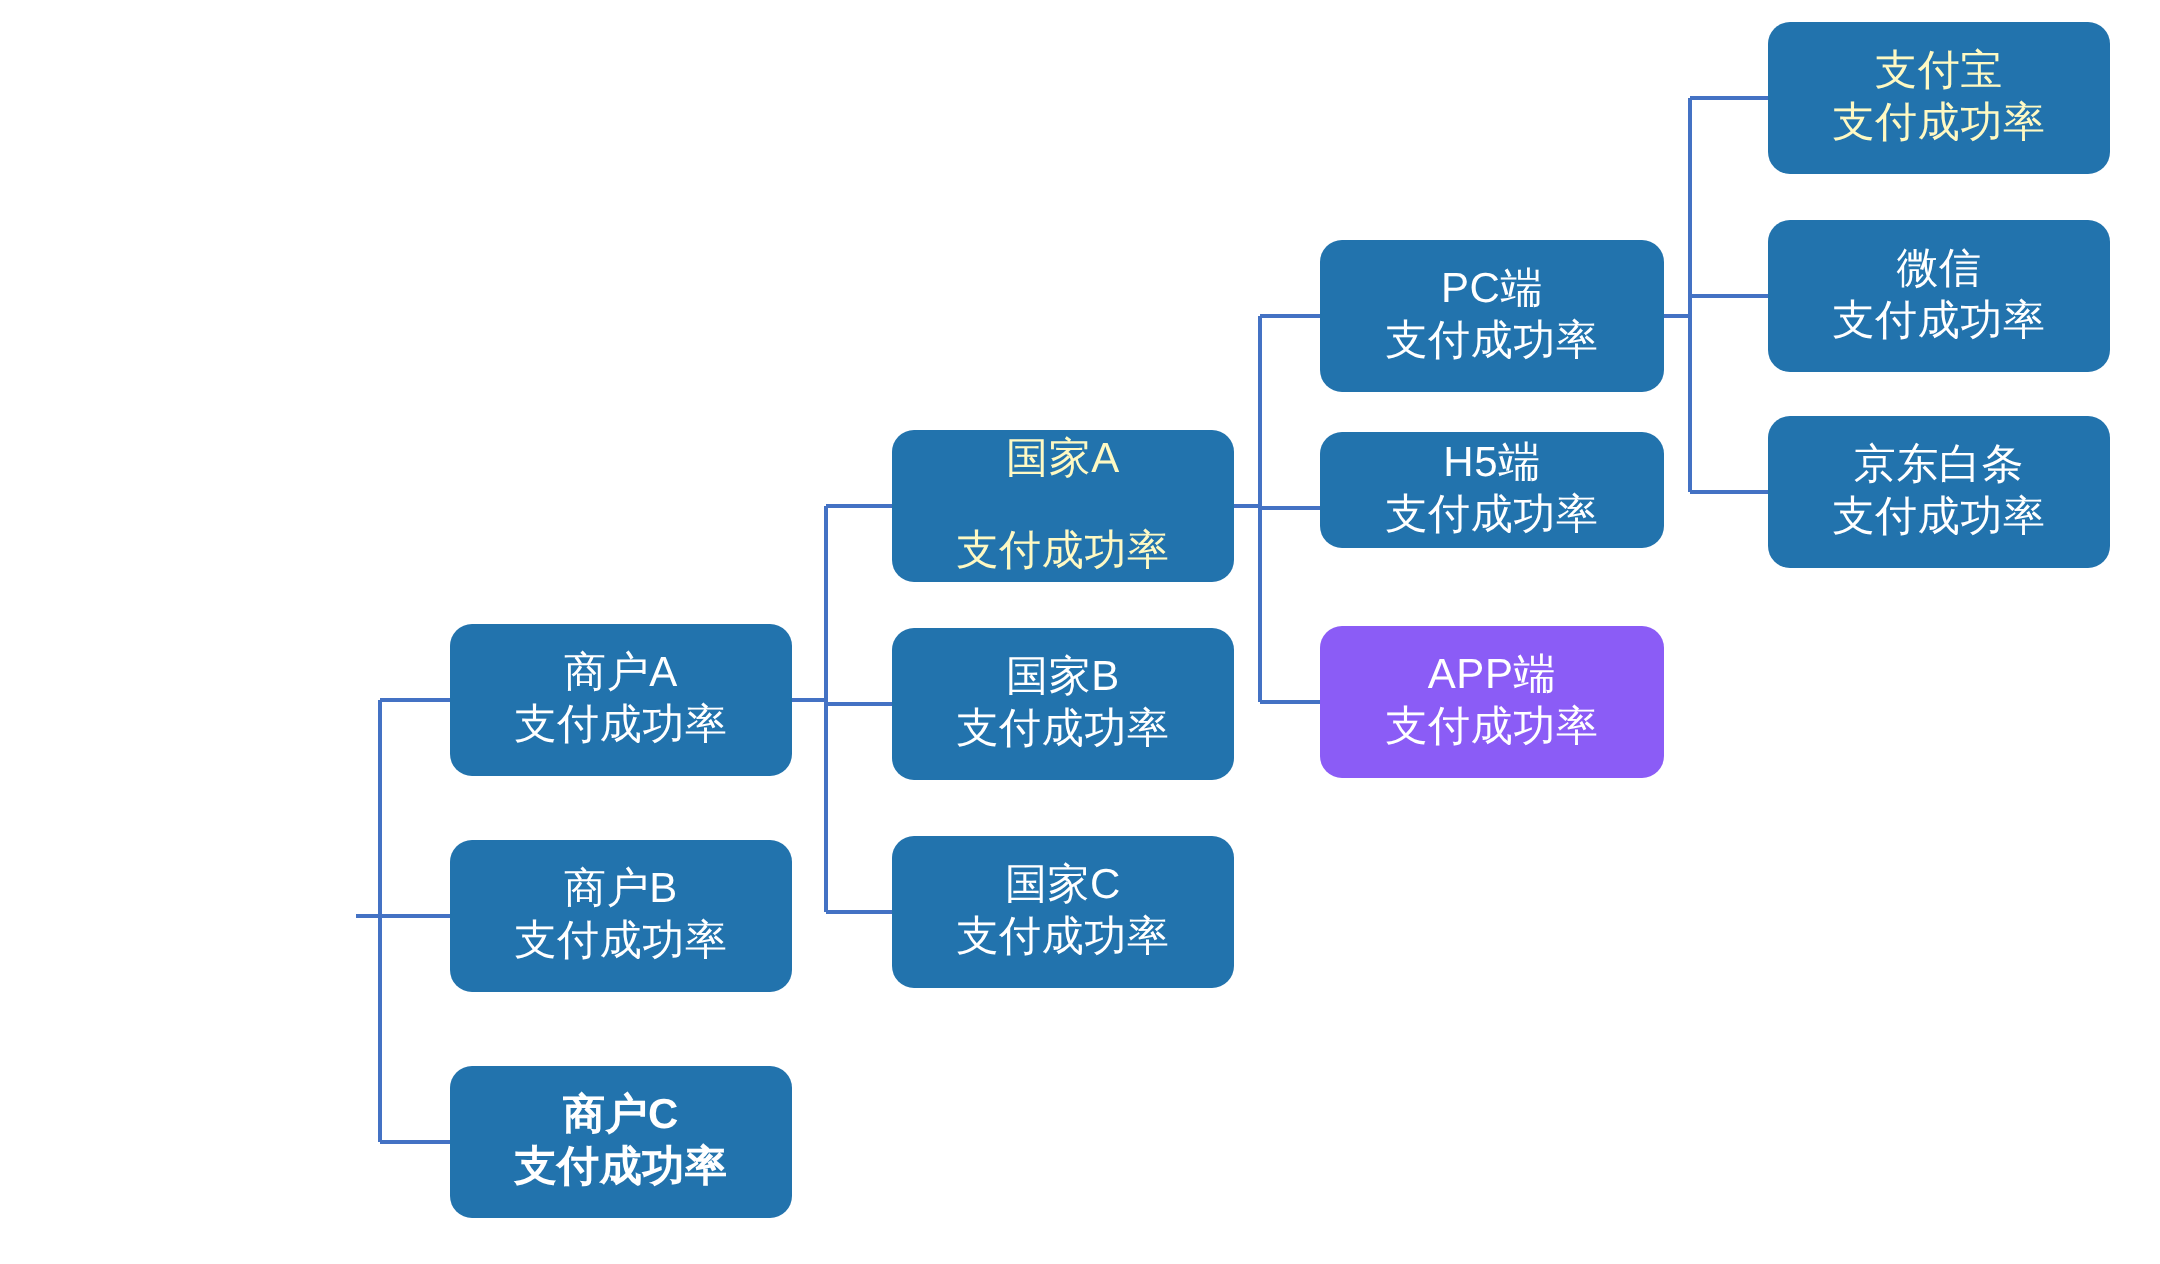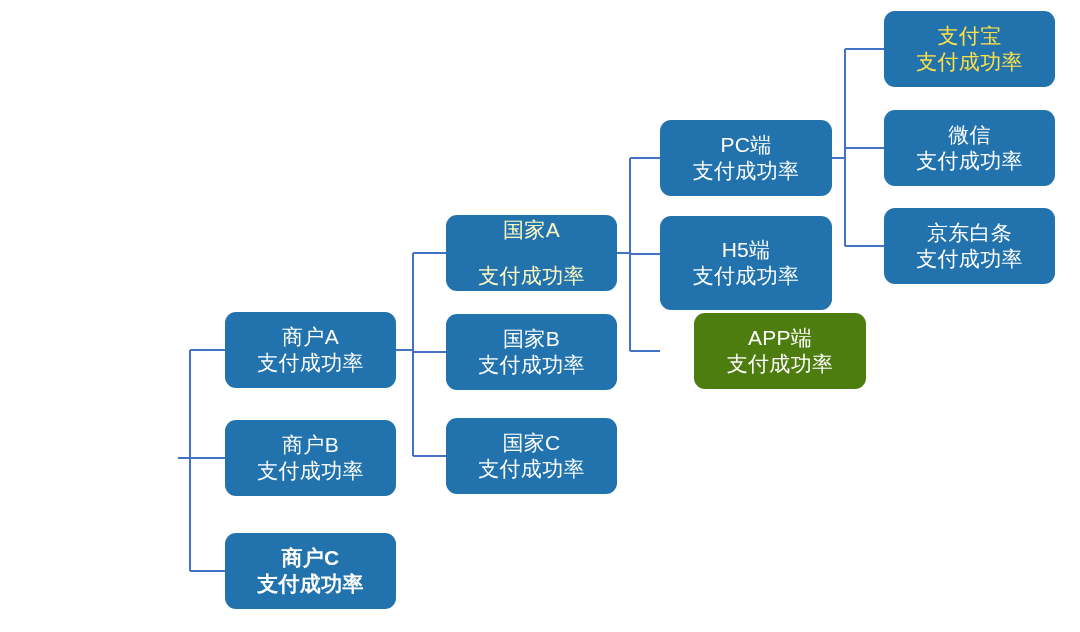--- a/index.html
+++ b/index.html
@@ -88,31 +88,31 @@
   <div class="node" style="left: 446px; top: 418px; width: 171px; height: 76px; background: rgb(34, 115, 173); color: rgb(255, 255, 255);">
     <span class="line1">国家C</span>
     <span class="line2">支付成功率</span>
   </div>
 
   <div class="node" style="left: 660px; top: 120px; width: 172px; height: 76px; background: rgb(34, 115, 173); color: rgb(255, 255, 255);">
     <span class="line1">PC端</span>
     <span class="line2">支付成功率</span>
   </div>
 
-  <div class="node" style="left: 660px; top: 216px; width: 172px; height: 94px; background: rgb(34, 115, 173); color: rgb(255, 255, 255);">
+  <div class="node" style="left: 660px; top: 216px; width: 172px; height: 58px; background: rgb(34, 115, 173); color: rgb(255, 255, 255);">
     <span class="line1">H5端</span>
     <span class="line2">支付成功率</span>
   </div>
 
-  <div class="node" style="left: 660px; top: 313px; width: 172px; height: 76px; background: #4d7c0f; color: rgb(255, 255, 255); margin-left: 34px;">
+  <div class="node" style="left: 660px; top: 313px; width: 172px; height: 76px; background: #8b5cf6; color: rgb(255, 255, 255);">
     <span class="line1">APP端</span>
     <span class="line2">支付成功率</span>
   </div>
 
-  <div class="node" style="left: 884px; top: 11px; width: 171px; height: 76px; background: rgb(34, 115, 173); color: #fde047;">
+  <div class="node" style="left: 884px; top: 11px; width: 171px; height: 76px; background: rgb(34, 115, 173); color: #fef9c3;">
     <span class="line1">支付宝</span>
     <span class="line2">支付成功率</span>
   </div>
 
   <div class="node" style="left: 884px; top: 110px; width: 171px; height: 76px; background: rgb(34, 115, 173); color: rgb(255, 255, 255); text-align: right;">
     <span class="line1">微信</span>
     <span class="line2">支付成功率</span>
   </div>
 
   <div class="node" style="left: 884px; top: 208px; width: 171px; height: 76px; background: rgb(34, 115, 173); color: rgb(255, 255, 255);">

